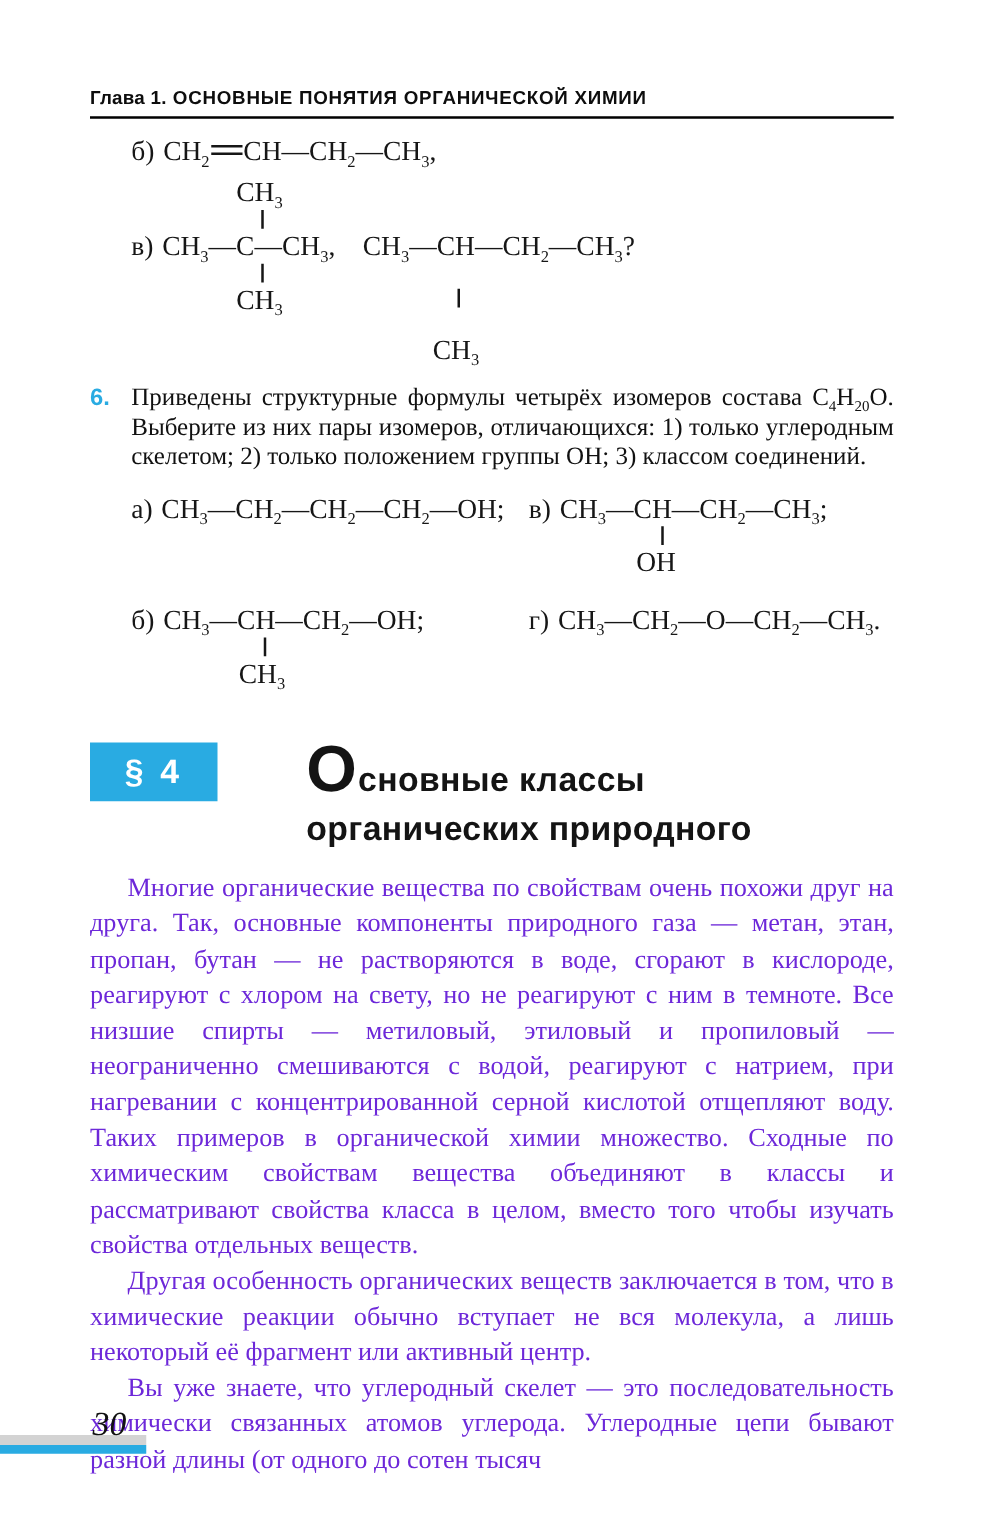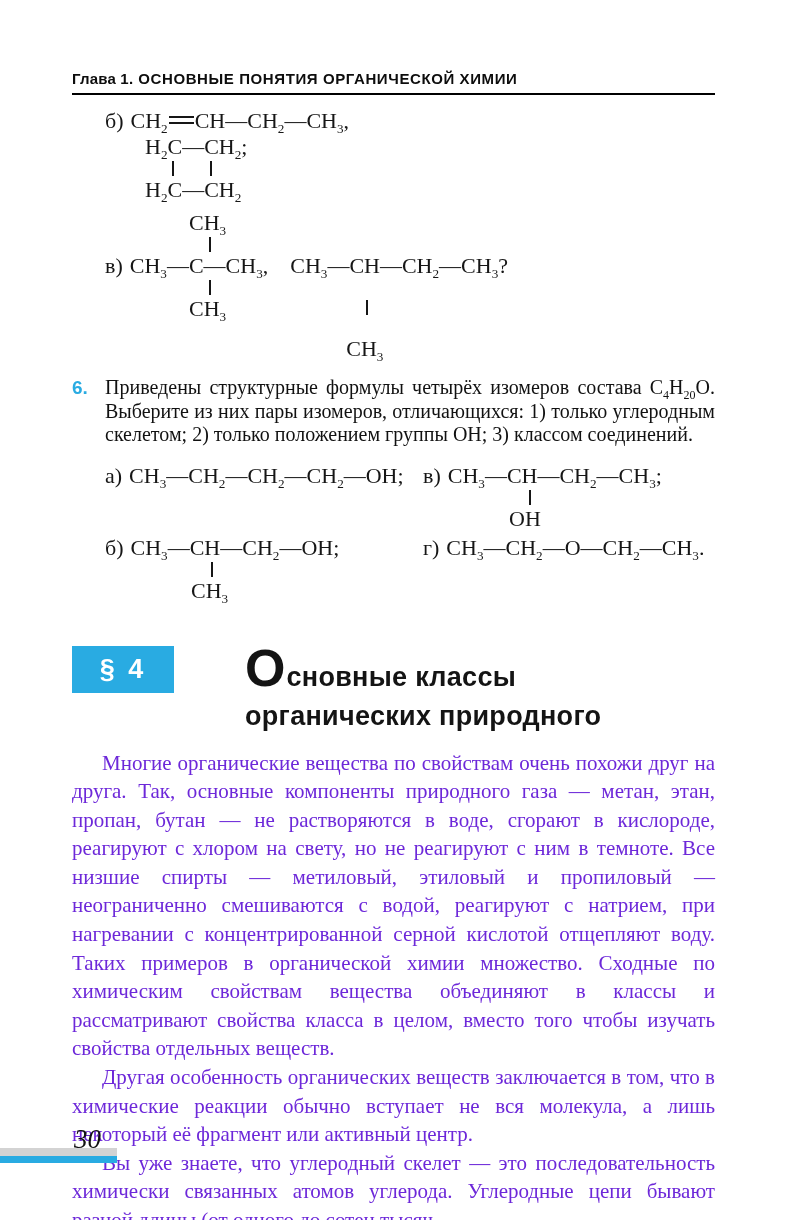--- a/index.html
+++ b/index.html
@@ -20,41 +20,41 @@
   
   .fr { font-size:22px; line-height:26px; white-space:nowrap; }
   .fr sub, .ptext sub { font-size:.6em; line-height:0; }
   .flbl { margin-right:7px; }
   .db { display:inline-block; width:25px; height:8px; box-sizing:border-box;
         border-top:2px solid var(--ink); border-bottom:2px solid var(--ink);
         vertical-align:4px; margin:0 1px; }
   .vb { width:2px; height:15px; background:var(--ink); margin:1px 0; }
 
   .ex-top { margin:13px 0 0 33px; }
-  .row-b { display:flex; align-items:flex-start;flex-direction:column; }
+  .row-b { display:flex; align-items:center; }
   .ring { margin-left:40px; }
   .ring-bonds { display:flex; height:17px; align-items:center; }
   .ring-bonds .vb1 { margin-left:27px; }
   .ring-bonds .vb2 { margin-left:36px; }
 
   .row-v { display:flex; margin-top:7px; }
   .struct { display:flex; flex-direction:column; }
   .s1 .above, .s1 .below { margin-left:84px; }
   .s1 .vb { margin-left:104px; }
   .s2 { margin-left:22px; padding-top:43px;gap:20px; }
   .s2 .vb { margin-left:76px; }
   .s2 .below { margin-left:56px; }
 
   
   .problem { display:flex; margin-top:14px; }
   .pnum { width:33px; flex:none; font-family:"Liberation Sans", sans-serif;
           font-weight:700; font-size:19px; color:var(--accent); padding-top:1px; }
   .ptext { flex:1; font-size:20px; line-height:23.5px; text-align:justify; color:#111; }
 
-  .pgrid { display:grid; grid-template-columns:318px auto; row-gap:3px;
+  .pgrid { display:grid; grid-template-columns:318px auto; row-gap:20px;
            margin:16px 0 0 33px; }
   .cell .vb { margin-left:106px; }
   .cell .below { margin-left:86px; }
 
   
   .heading { display:flex; align-items:flex-start; margin-top:42px; }
   .badge { width:102px; height:47px; flex:none; background:var(--accent); color:#fff;
            font-family:"Liberation Sans", sans-serif; font-weight:700; font-size:27px;
            display:flex; align-items:center; justify-content:center; letter-spacing:3px; }
   .h-title { margin-left:71px; font-family:"Liberation Sans", sans-serif; font-weight:700; color:#141414; }
@@ -84,30 +84,20 @@
     <div class="rhead">
       <span class="lbl">Глава 1.</span><span class="ttl">ОСНОВНЫЕ ПОНЯТИЯ ОРГАНИЧЕСКОЙ ХИМИИ</span>
     </div>
     <div class="rhead-rule"></div>
 
     <div class="ex-top">
 
       <div class="row-b">
         <div class="fr">
           <span class="flbl">б)</span><span>CH<sub>2</sub><span class="db"></span>CH—CH<sub>2</sub>—CH<sub>3</sub>,</span>
-        </div>
-        <div class="ring">
-          <div class="fr">
-            <span>H<sub>2</sub>C—CH<sub>2</sub></span><span>;</span>
-          </div>
-          <div class="ring-bonds">
-            <div class="vb vb1"></div>
-            <div class="vb vb2"></div>
-          </div>
-          <div class="fr">H<sub>2</sub>C—CH<sub>2</sub></div>
         </div>
       </div>
 
       <div class="row-v">
         <div class="struct s1">
           <div class="fr above">CH<sub>3</sub></div>
           <div class="vb"></div>
           <div class="fr main">
             <span class="flbl">в)</span><span>CH<sub>3</sub>—C—CH<sub>3</sub>,</span>
           </div>

